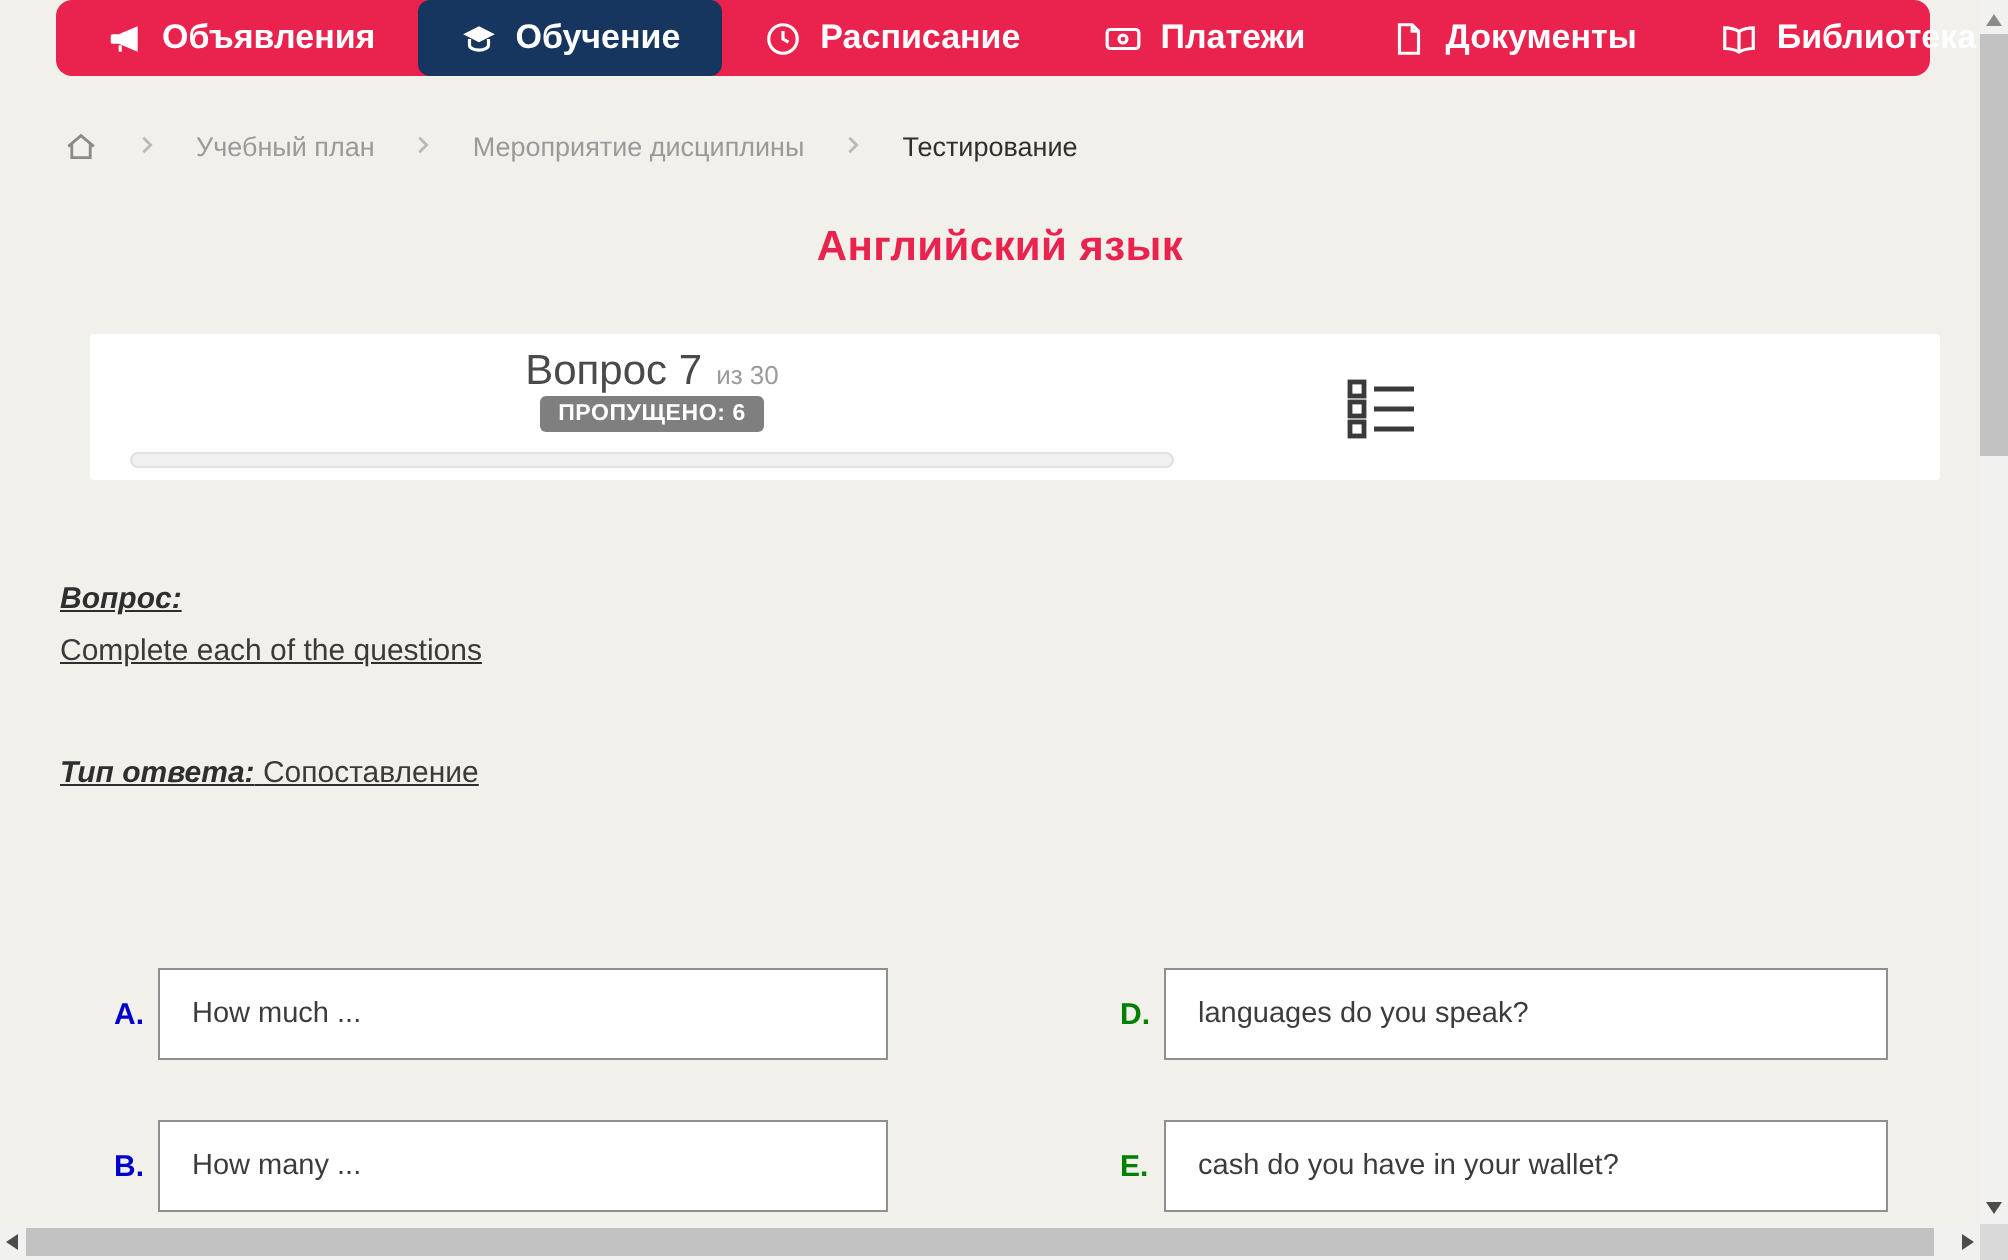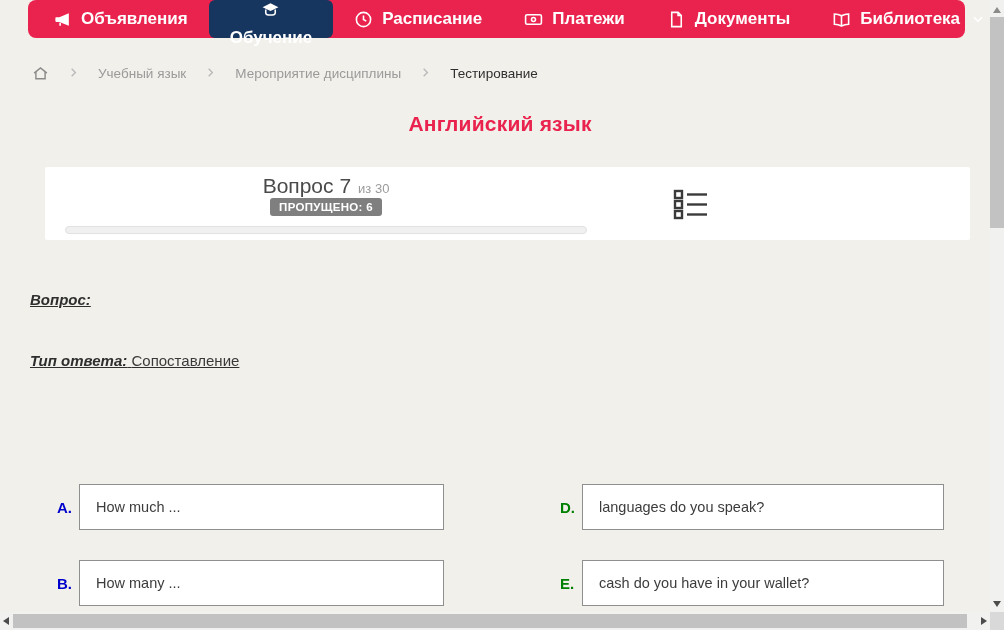--- a/index.html
+++ b/index.html
@@ -15,21 +15,21 @@
   .navbar {
     position:absolute; left:28px; top:0; width:937px; height:38px;
     background:#e9234d; border-radius:8px;
     display:flex; align-items:stretch; padding-left:4px;
   }
   .tab {
     display:flex; align-items:center; gap:9px; padding:0 21px;
     color:#fff; font-weight:bold; font-size:17px; cursor:pointer;
     white-space:nowrap;
   }
-  .tab.active { background:#17365f; border-radius:6px;flex-direction:column; }
+  .tab.active { background:#17365f; border-radius:6px; }
   .tab .icon { display:flex; align-items:center; }
   .tab svg { width:19px; height:19px; }
   .chev svg { width:14px; height:14px; margin-left:2px; }
 
   
   .breadcrumb {
     position:absolute; left:32px; top:63px; height:20px;
     display:flex; align-items:center; gap:19px;
     font-size:13.5px; color:#9a9a9a;
   }
@@ -181,21 +181,21 @@
     <svg viewBox="0 0 24 24" fill="none" stroke="currentColor" stroke-width="2">
         <path d="M3 11.5 12 4l9 7.5"></path>
         <path d="M5.5 10v9.5h13V10"></path>
       </svg>
   </span>
   <span class="sep">
     <svg viewBox="0 0 24 24" fill="none" stroke="currentColor" stroke-width="3">
         <path d="m8 4 8 8-8 8"></path>
       </svg>
   </span>
-  <span class="crumb">Учебный язык</span>
+  <span class="crumb">Учебный план</span>
   <span class="sep">
     <svg viewBox="0 0 24 24" fill="none" stroke="currentColor" stroke-width="3">
         <path d="m8 4 8 8-8 8"></path>
       </svg>
   </span>
   <span class="crumb">Мероприятие дисциплины</span>
   <span class="sep">
     <svg viewBox="0 0 24 24" fill="none" stroke="currentColor" stroke-width="3">
         <path d="m8 4 8 8-8 8"></path>
       </svg>
@@ -224,20 +224,21 @@
         <rect x="3" y="14" width="7" height="7"></rect>
         <path d="M15 17.5h20"></path>
         <rect x="3" y="24" width="7" height="7"></rect>
         <path d="M15 27.5h20"></path>
       </svg>
   </span>
 </div>
 
 <div class="qa">
   <div class="lbl">Вопрос:</div>
+  <div class="txt">Complete each of the questions</div>
   <div class="type">
     <span class="lbl">Тип ответа:</span>
     <span>Сопоставление</span>
   </div>
 </div>
 
 <div class="cell cellA">
   <span class="letter blue">A.</span>
   <div class="box w-left">How much ...</div>
 </div>

